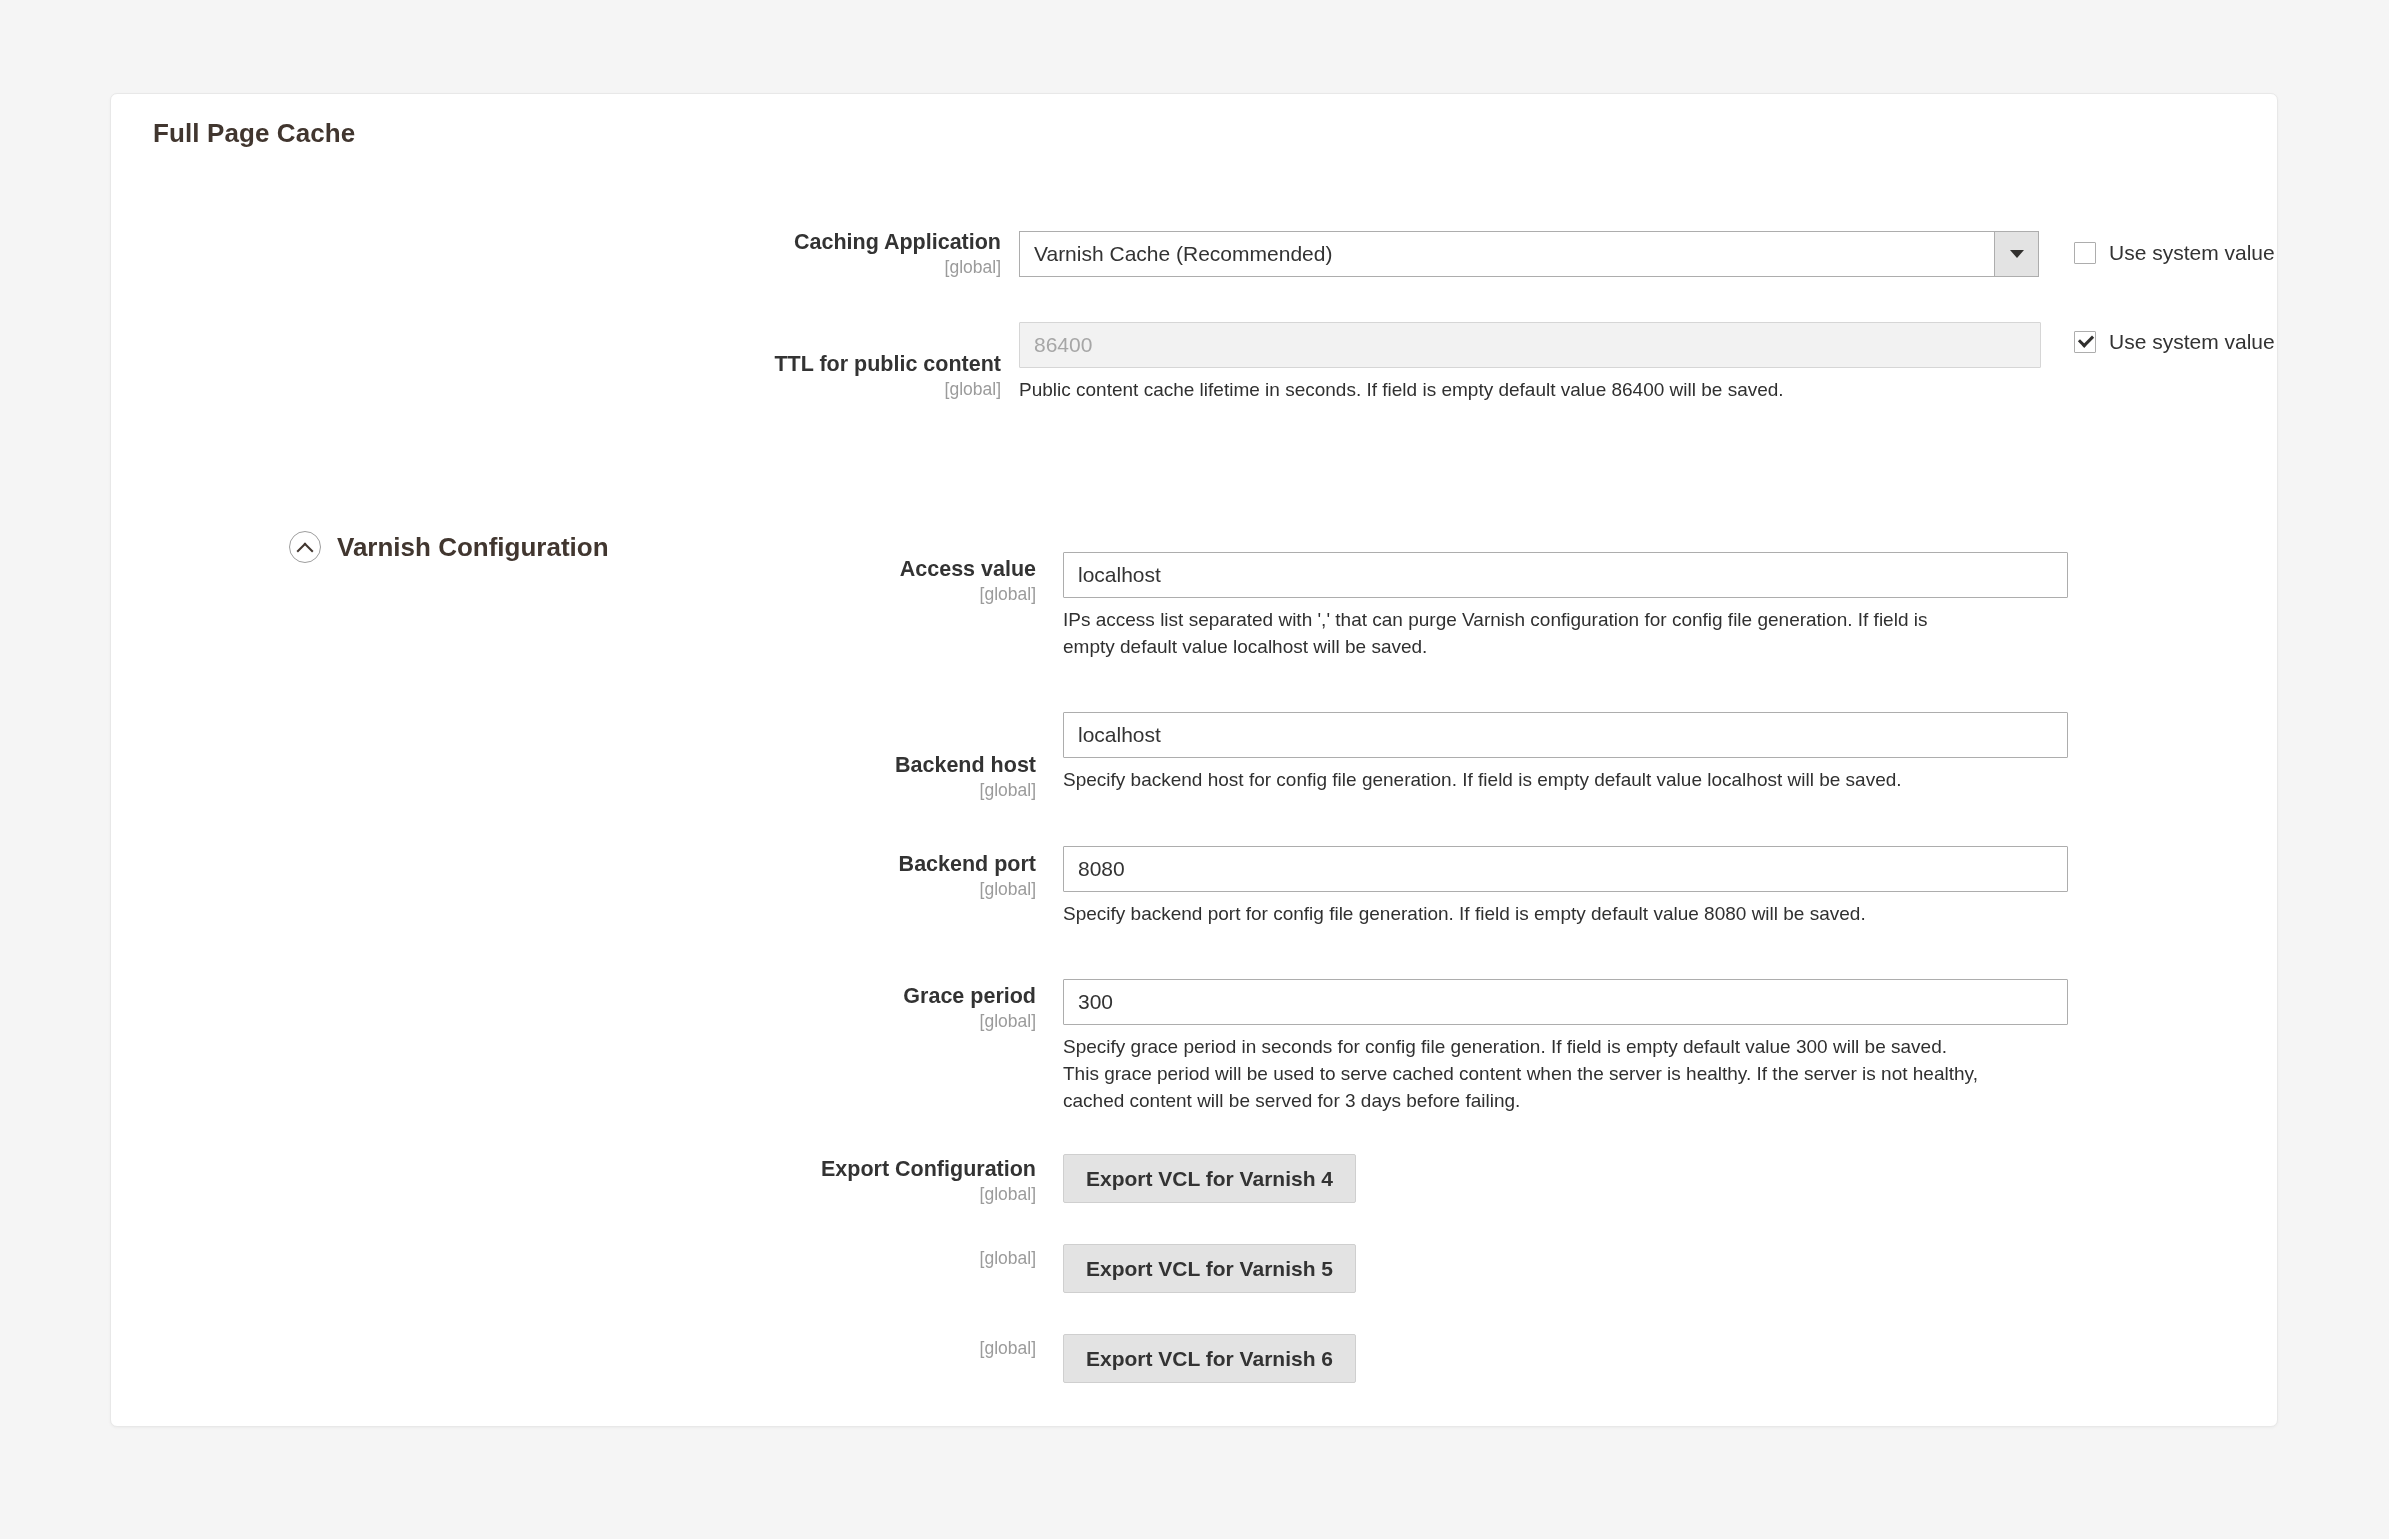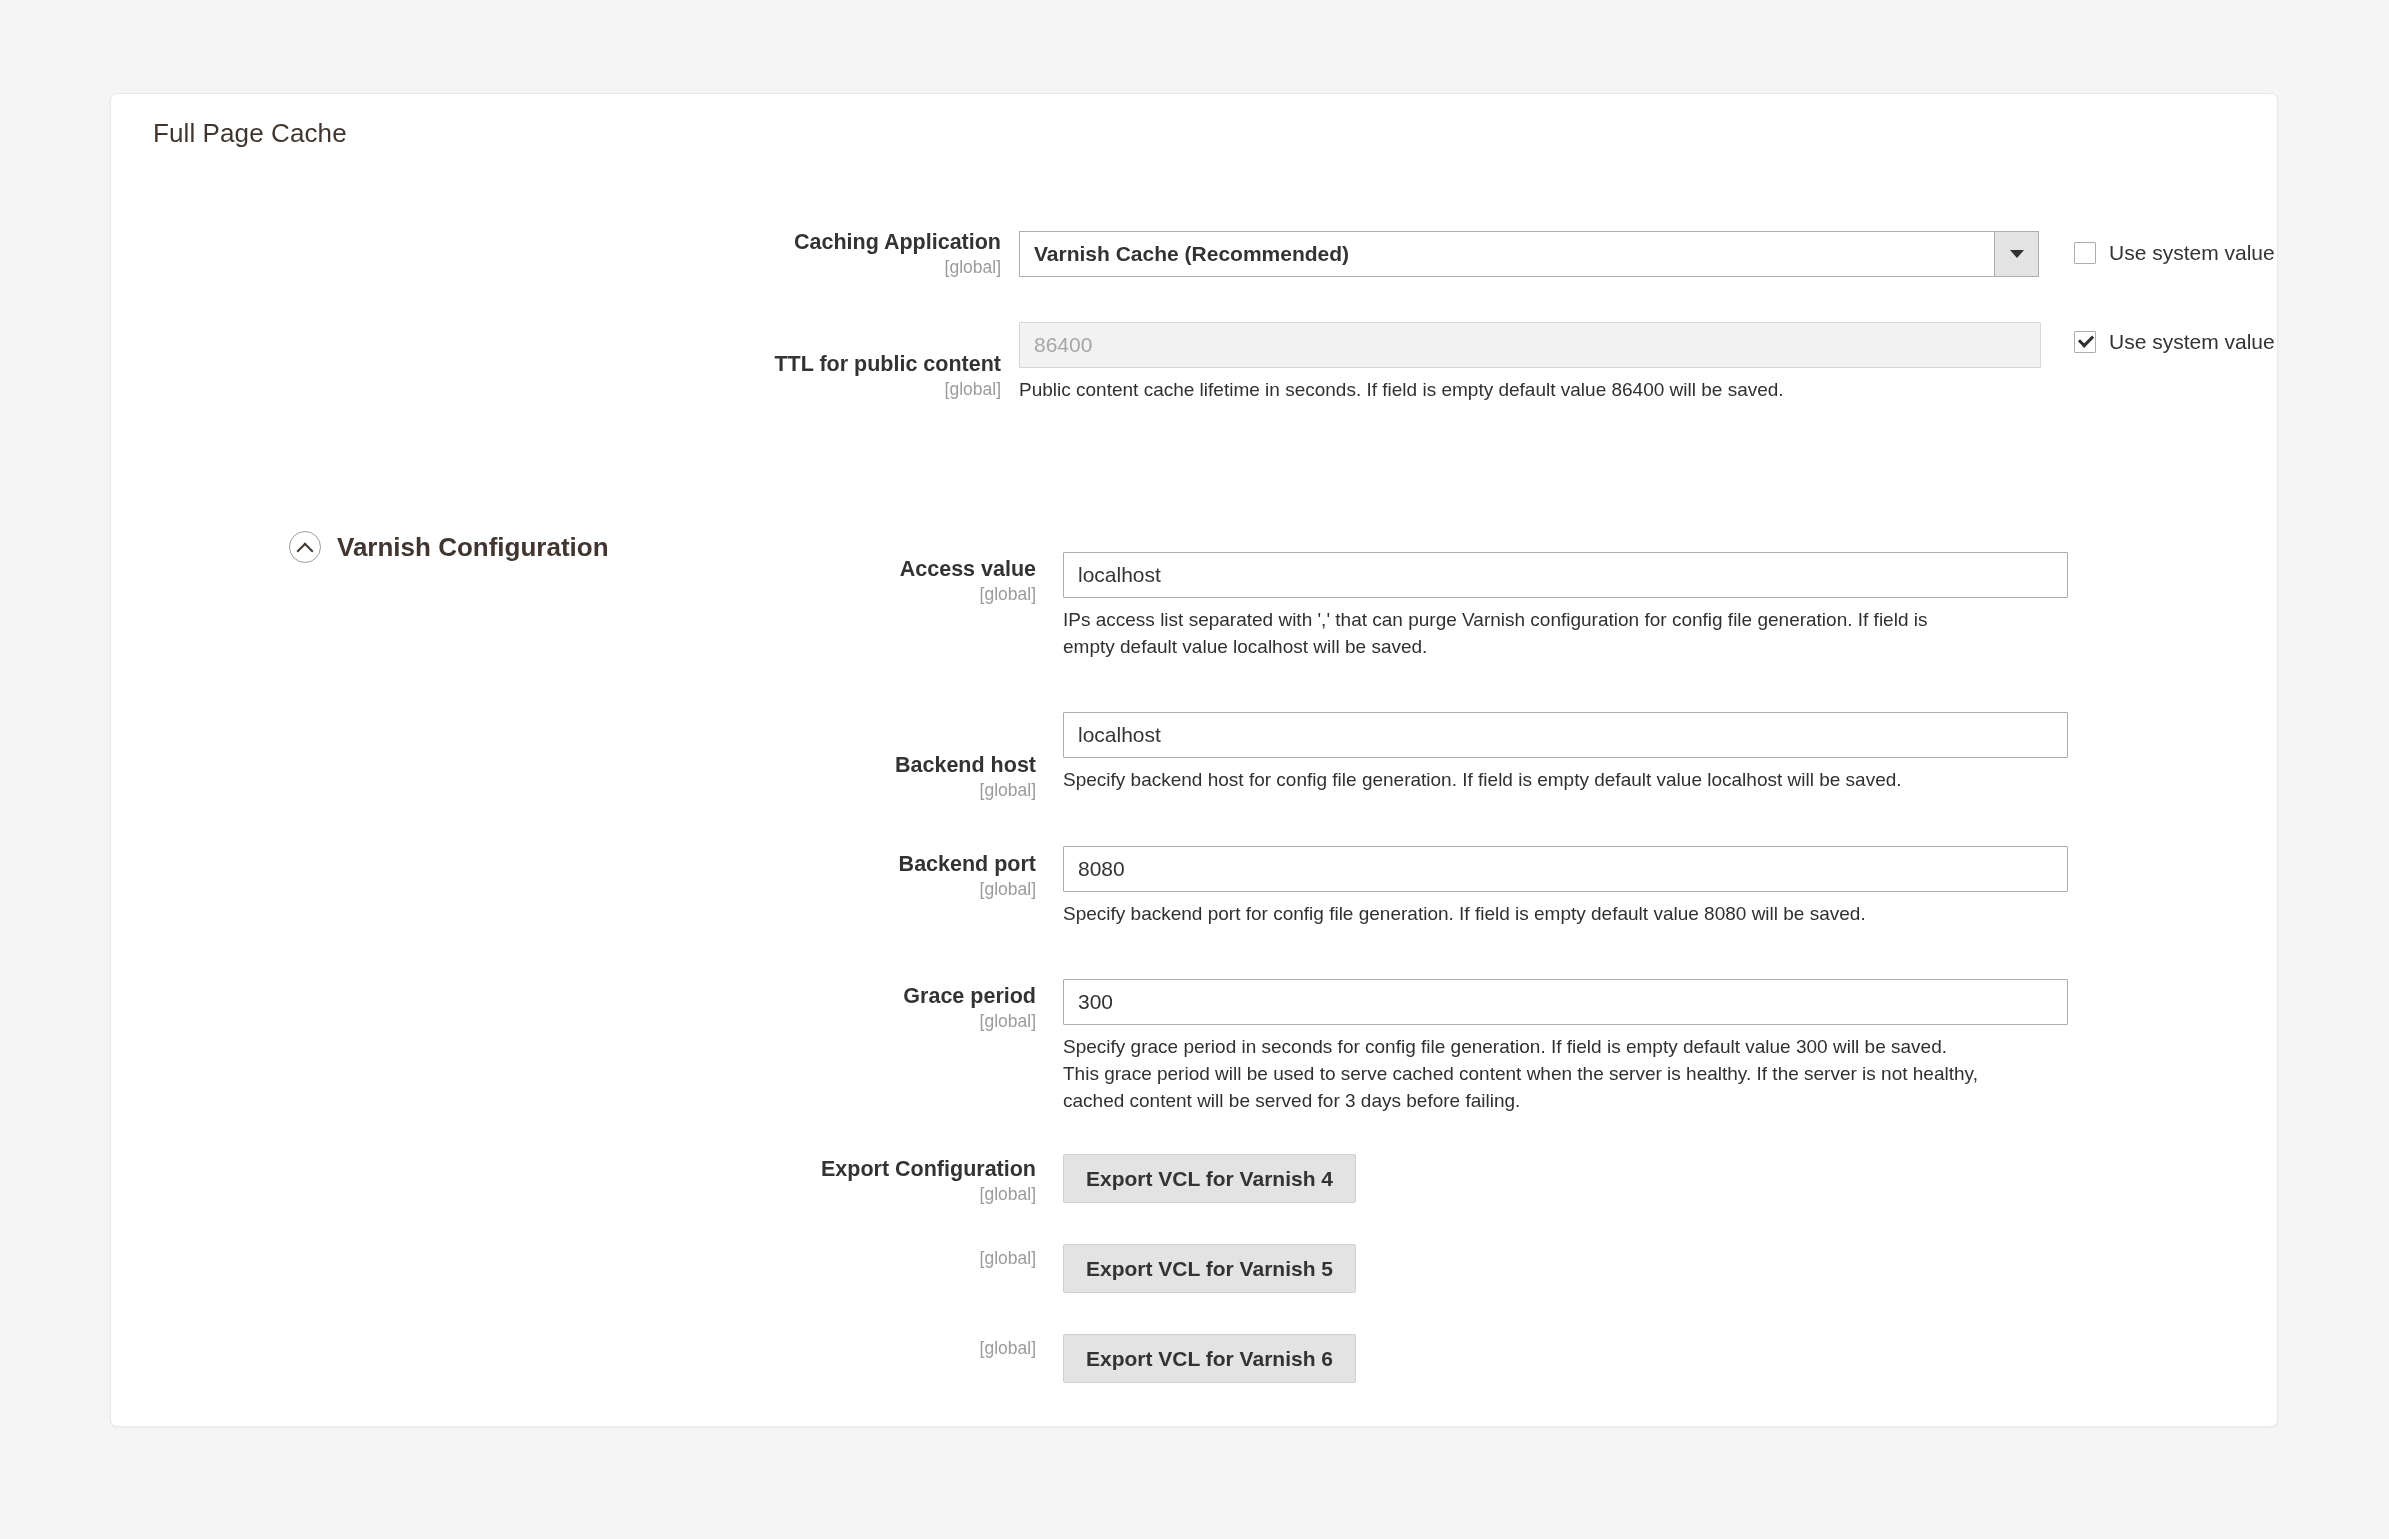--- a/index.html
+++ b/index.html
@@ -22,21 +22,21 @@
     width: 2168px; height: 1334px;
     background: #ffffff;
     border: 1px solid #e8e8e8;
     border-radius: 7px;
     box-shadow: 0 1px 3px rgba(0,0,0,0.045);
   }
   .panel-title {
     position: absolute;
     left: 42px; top: 24px;
     font-size: 26px;
-    font-weight: normal;
+    font-weight: bold;
     color: #41362f;
     letter-spacing: .1px;
     text-align: right;
   }
 
   
   .row { position: absolute; }
   .lbl-box {
     position: absolute;
     text-align: right;
@@ -96,21 +96,20 @@
     display: flex;
     align-items: center;
   }
   .select-text {
     flex: 1;
     padding-left: 14px;
     font-size: 21px;
     color: #333333;
     white-space: nowrap;
     overflow: hidden;
-    font-weight: bold;
   }
   .select-arrow {
     width: 44px;
     height: 44px;
     background: #e3e3e3;
     border-left: 1px solid #adadad;
     display: flex;
     align-items: center;
     justify-content: center;
   }

